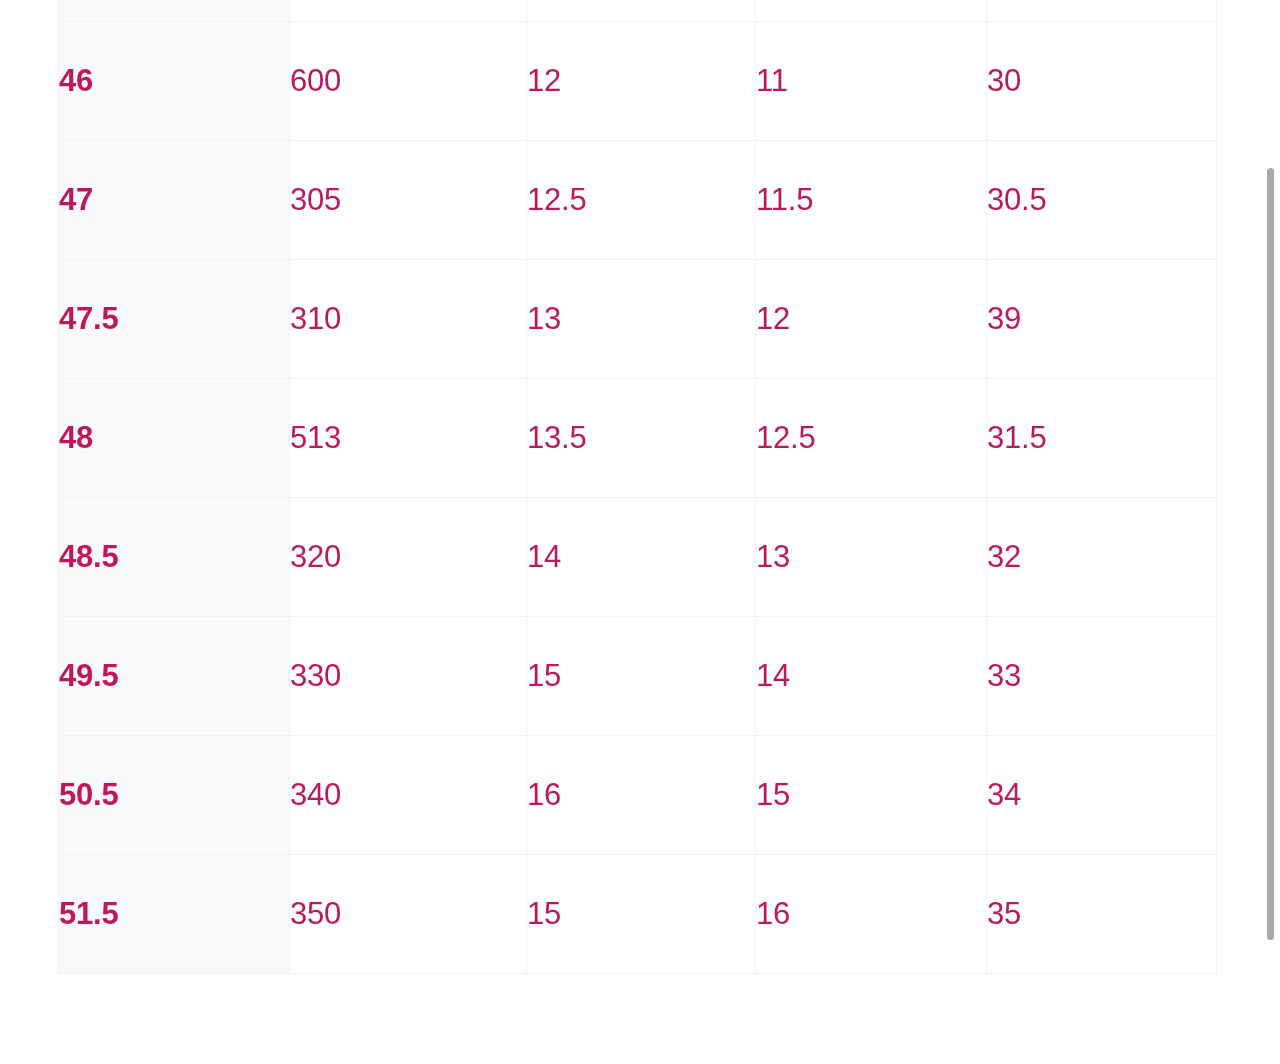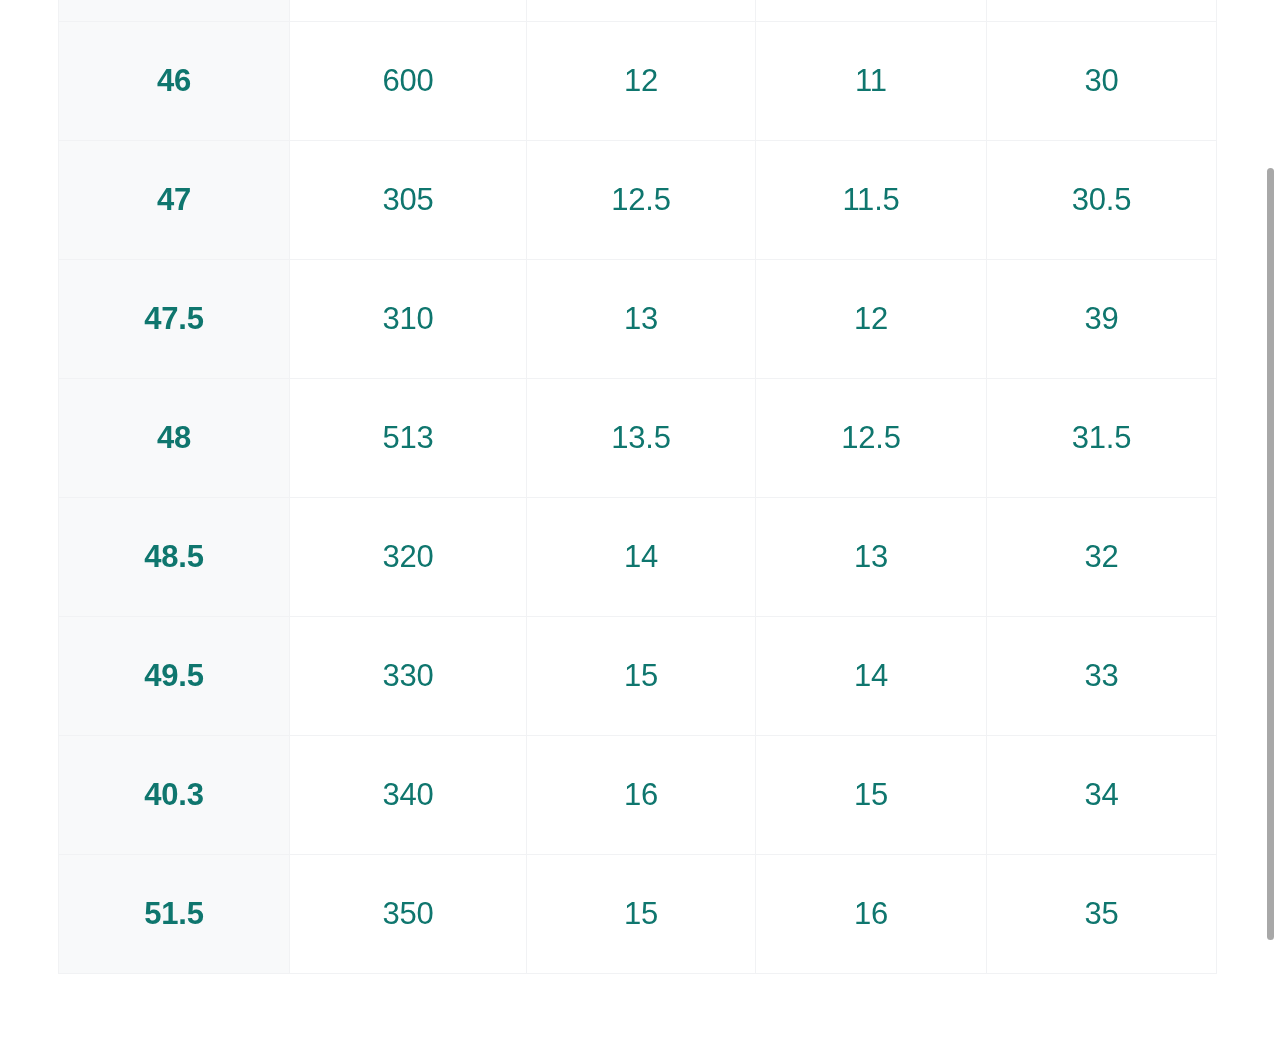--- a/index.html
+++ b/index.html
@@ -31,25 +31,25 @@
   table.size-table {
     border-collapse: collapse;
     table-layout: fixed;
     width: 1158px;
     background: #ffffff;
   }
 
   table.size-table td {
     height: 119px;
     box-sizing: border-box;
-    text-align: center;
+    text-align: left;
     vertical-align: middle;
     font-size: 31px;
     line-height: 1;
-    color: #0f766e;
+    color: #be185d;
     border-bottom: 1px solid #f1f2f4;
     border-right: 1px solid #f1f2f4;
     padding: 0;
     letter-spacing: -0.2px;
   }
 
   table.size-table tr td:first-child {
     background: #f8f9fa;
     font-weight: 700;
     border-left: 1px solid #f1f2f4;
@@ -140,21 +140,21 @@
             <td>32</td>
           </tr>
           <tr>
             <td>49.5</td>
             <td>330</td>
             <td>15</td>
             <td>14</td>
             <td>33</td>
           </tr>
           <tr>
-            <td>40.3</td>
+            <td>50.5</td>
             <td>340</td>
             <td>16</td>
             <td>15</td>
             <td>34</td>
           </tr>
           <tr>
             <td>51.5</td>
             <td>350</td>
             <td>15</td>
             <td>16</td>

